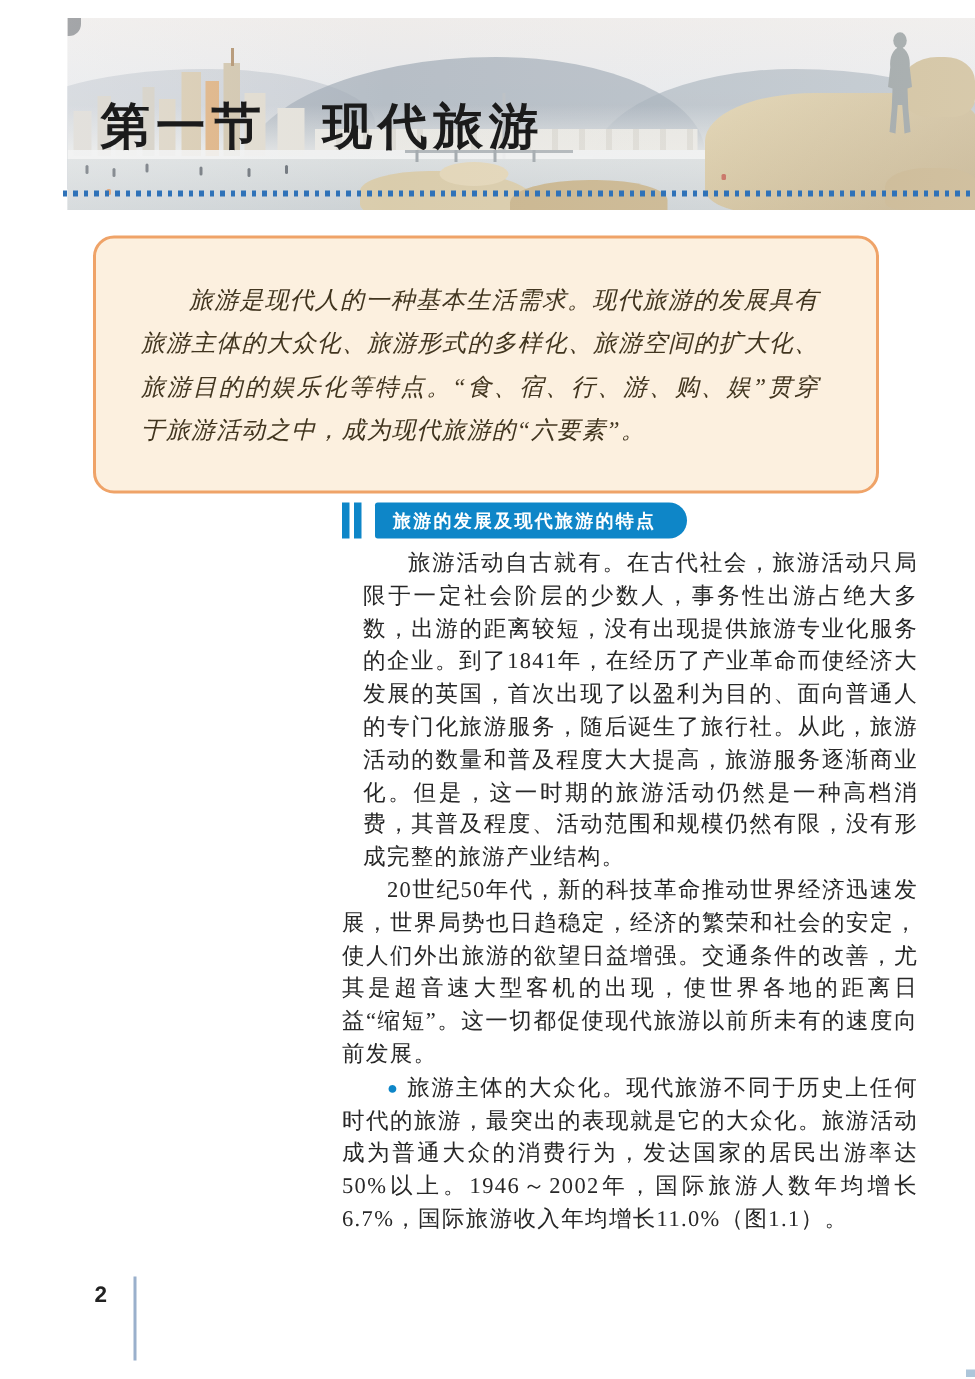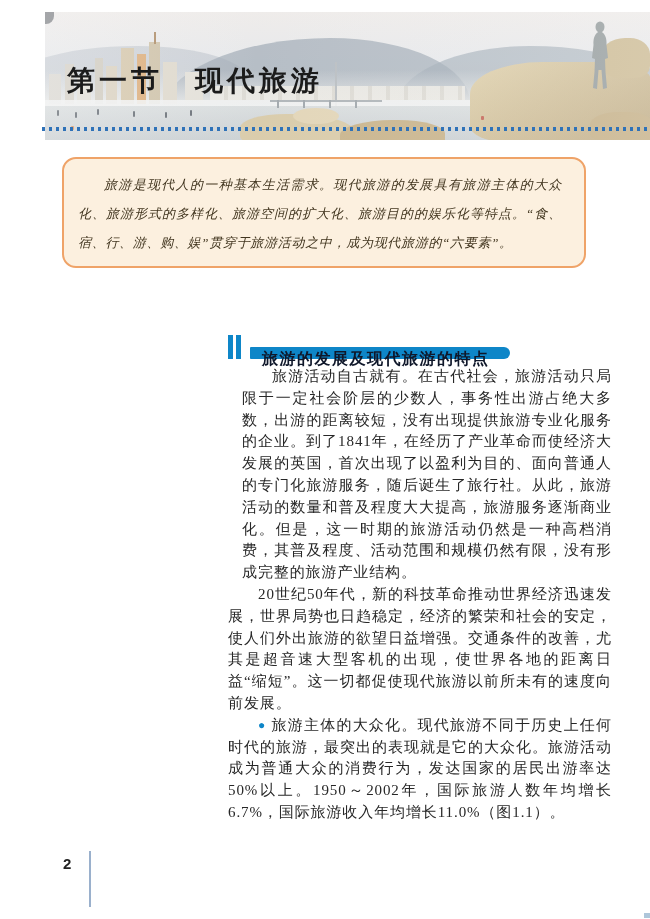--- a/index.html
+++ b/index.html
@@ -25,40 +25,40 @@
   .waterline { position:absolute; left:0; top:88px; width:100%; height:6px; background:#eef0ef; opacity:.9; }
   .water { position:absolute; left:0; top:94px; width:100%; height:34px;
            background:linear-gradient(180deg,#d7dbdc,#c7cdd0); }
   .pier-rail { position:absolute; left:225px; top:88px; width:112px; height:2px; background:#a9afb3; }
   .post { position:absolute; width:2px; height:8px; top:88px; background:#9aa1a6; }
   .pp { position:absolute; width:2px; height:6px; background:#5c636b; border-radius:1px; z-index:3; }
   .rock { position:absolute; z-index:2; }
   .statue-wrap { position:absolute; left:540px; top:8px; width:30px; height:82px; z-index:3; }
   .smudge { position:absolute; left:0; top:0; width:9px; height:12px; background:#63676c; opacity:.8; border-radius:0 0 8px 0; }
   .hero-title { position:absolute; left:22px; top:50px; z-index:5; margin:0;
-    font-size:28px; font-weight:700; letter-spacing:4px; color:#1b1b1b; }
+    font-size:33px; font-weight:700; letter-spacing:4px; color:#1b1b1b; }
 
   
   .dotted-rule { position:absolute; left:42px; top:127px; width:606px; height:4px; z-index:6;
     background:repeating-linear-gradient(90deg, var(--dotted-blue,#2f72b8) 0 3px, transparent 3px 7px); }
 
   
   .intro-box { position:absolute; left:62px; top:157px; width:524px; box-sizing:border-box;
     background:var(--box-bg-cream,#fcf0df); border:2px solid var(--box-border-orange,#efa368);
     border-radius:14px; padding:11px 22px 9px 14px; }
-  .intro-box p { margin:0; text-indent:2em; font-style:italic; font-size:13px;
+  .intro-box p { margin:16px; text-indent:2em; font-style:italic; font-size:16px;
     line-height:29px; letter-spacing:0.7px; color:#41351f; text-align:justify; }
 
   
   .content { position:absolute; left:228px; top:335px; width:384px; }
   .heading-row { display:flex; align-items:stretch; height:24px; }
   .hbar { width:5px; background:var(--accent-blue,#0e86c8); margin-right:3px; }
-  .hpill { margin-left:6px; background:var(--accent-blue,#0e86c8); color:#0f172a;
-    font-family:"Liberation Sans", sans-serif; font-weight:bold; font-size:16px;
-    line-height:24px; padding:0 20px 0 12px; border-radius:2px 13px 13px 2px; letter-spacing:1.5px; white-space:nowrap;margin-top:12px; }
+  .hpill { margin-left:6px; background:var(--accent-blue,#0e86c8); color:#ffffff;
+    font-family:"Liberation Sans", sans-serif; font-weight:bold; font-size:12px;
+    line-height:24px; padding:0 20px 0 12px; border-radius:2px 13px 13px 2px; letter-spacing:1.5px; white-space:nowrap; }
   .para { margin:0; text-indent:2em; font-size:15px; line-height:21.8px; letter-spacing:0.9px;
     text-align:justify; color:#272727; }
   .para.first { margin-top:7px;margin-left:14px; }
   .bullet { color:var(--accent-blue,#0e86c8); font-size:12px; margin-right:5px; vertical-align:1px; }
 
   
   .pagenum { position:absolute; left:63px; top:855px; font-family:"Liberation Sans",sans-serif;
     font-weight:bold; font-size:15px; color:#222222; }
   .vrule { position:absolute; left:89px; top:851px; width:2px; height:56px; background:var(--footer-rule-blue,#9ab0cc); }
   .chapter { position:absolute; left:103px; top:858px; font-size:12.5px; letter-spacing:1px; color:#383838; }
@@ -136,20 +136,20 @@
   </aside>
 
   <main class="content">
     <div class="heading-row">
       <span class="hbar"></span>
       <span class="hbar"></span>
       <span class="hpill">旅游的发展及现代旅游的特点</span>
     </div>
     <p class="para first">旅游活动自古就有。在古代社会，旅游活动只局限于一定社会阶层的少数人，事务性出游占绝大多数，出游的距离较短，没有出现提供旅游专业化服务的企业。到了1841年，在经历了产业革命而使经济大发展的英国，首次出现了以盈利为目的、面向普通人的专门化旅游服务，随后诞生了旅行社。从此，旅游活动的数量和普及程度大大提高，旅游服务逐渐商业化。但是，这一时期的旅游活动仍然是一种高档消费，其普及程度、活动范围和规模仍然有限，没有形成完整的旅游产业结构。</p>
     <p class="para">20世纪50年代，新的科技革命推动世界经济迅速发展，世界局势也日趋稳定，经济的繁荣和社会的安定，使人们外出旅游的欲望日益增强。交通条件的改善，尤其是超音速大型客机的出现，使世界各地的距离日益“缩短”。这一切都促使现代旅游以前所未有的速度向前发展。</p>
-    <p class="para"><span class="bullet">●</span><span>旅游主体的大众化。现代旅游不同于历史上任何时代的旅游，最突出的表现就是它的大众化。旅游活动成为普通大众的消费行为，发达国家的居民出游率达50%以上。1950～2002年，国际旅游人数年均增长6.7%，国际旅游收入年均增长11.0%（图1.1）。</span></p>
+    <p class="para"><span class="bullet">●</span><span>旅游主体的大众化。现代旅游不同于历史上任何时代的旅游，最突出的表现就是它的大众化。旅游活动成为普通大众的消费行为，发达国家的居民出游率达50%以上。1946～2002年，国际旅游人数年均增长6.7%，国际旅游收入年均增长11.0%（图1.1）。</span></p>
   </main>
 
   <span class="pagenum">2</span>
   <span class="vrule"></span>
   <span class="corner-mark"></span>
 
 </div>
 
 </body></html>

